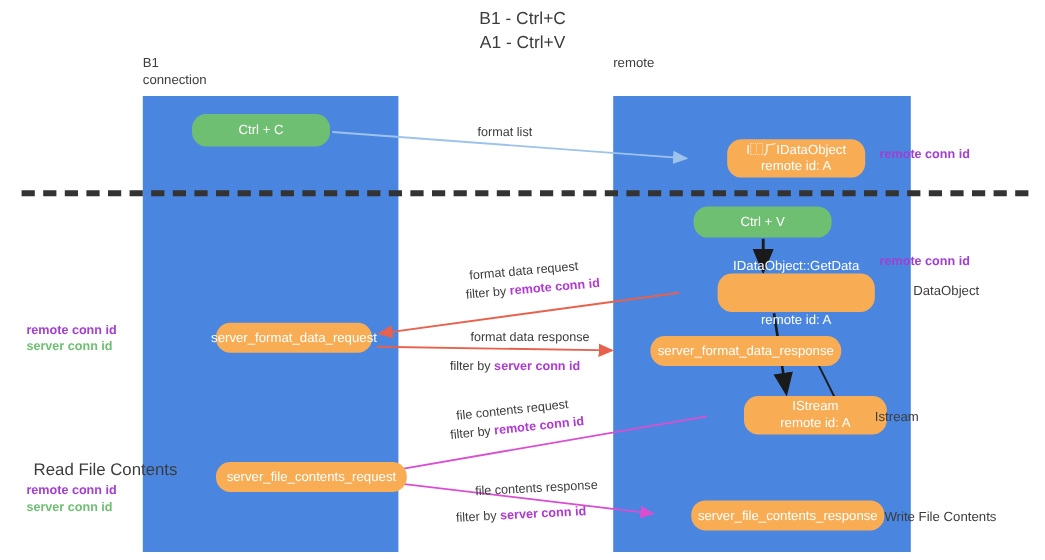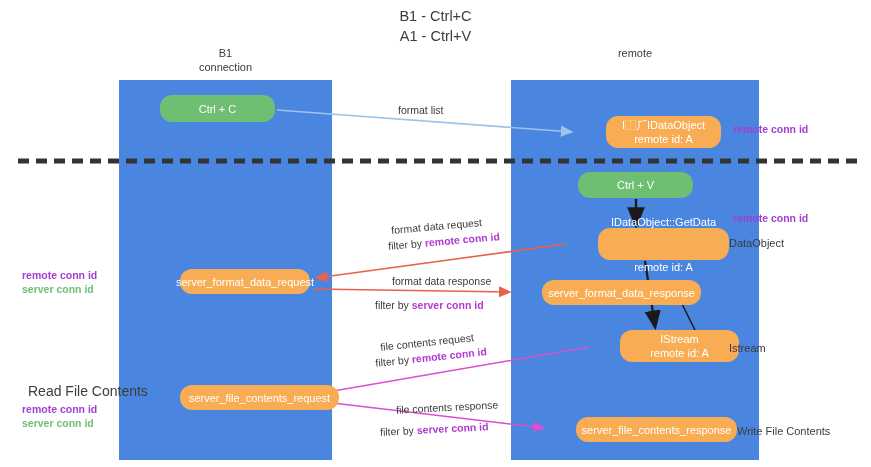--- a/index.html
+++ b/index.html
@@ -14,21 +14,21 @@
   .lane{position:absolute;background:#4a86e0;}
   #lane-b1{left:119px;top:80px;width:213px;height:380px;}
   #lane-a1{left:511px;top:80px;width:248px;height:380px;}
 
   
   #title{
     position:absolute;left:0;top:6px;width:871px;text-align:center;
     font-size:14.5px;line-height:20px;color:#3c3c3c;
   }
   .col-head{
-    position:absolute;text-align:center;font-size:11px;line-height:14px;color:#3c3c3c;
+    position:absolute;text-align:left;font-size:11px;line-height:14px;color:#3c3c3c;
   }
   #head-b1{left:119px;top:46px;width:213px;}
   #head-a1{left:511px;top:46px;width:248px;}
 
   
   .node{
     position:absolute;box-sizing:border-box;
     display:flex;flex-direction:column;align-items:center;justify-content:center;
     text-align:center;color:#ffffff;font-size:11px;line-height:14px;border-radius:12px;
   }
@@ -46,21 +46,21 @@
   #n-sfcreq{left:152px;top:385px;width:159px;height:25px;}
   #n-sfcres{left:548px;top:417px;width:161px;height:25px;}
 
   
   .side{position:absolute;font-size:10.5px;line-height:14px;}
   .purple{color:#a23fd0;font-weight:bold;}
   .green-t{color:#6fbf73;font-weight:bold;}
 
   #s-remote1{left:733px;top:122px;}
   #s-remote2{left:733px;top:211px;}
-  #s-dataobject{left:729px;top:236px;color:#3c3c3c;font-size:11px;}
+  #s-dataobject{left:729px;top:236px;color:#3c3c3c;font-size:11px;padding-left:32px;}
   #s-istream{left:729px;top:341px;color:#3c3c3c;font-size:11px;}
   #s-write{left:737px;top:424px;color:#3c3c3c;font-size:11px;}
   #s-left-ids{left:22px;top:268px;}
   #s-read{left:28px;top:384px;color:#3c3c3c;font-size:14px;font-weight:normal;}
   #s-left-ids2{left:22px;top:402px;}
 
   
   .elabel{position:absolute;font-size:10.5px;line-height:14px;color:#3c3c3c;white-space:nowrap;}
   .elabel .hl-purple{color:#b03ad0;font-weight:bold;}
 

